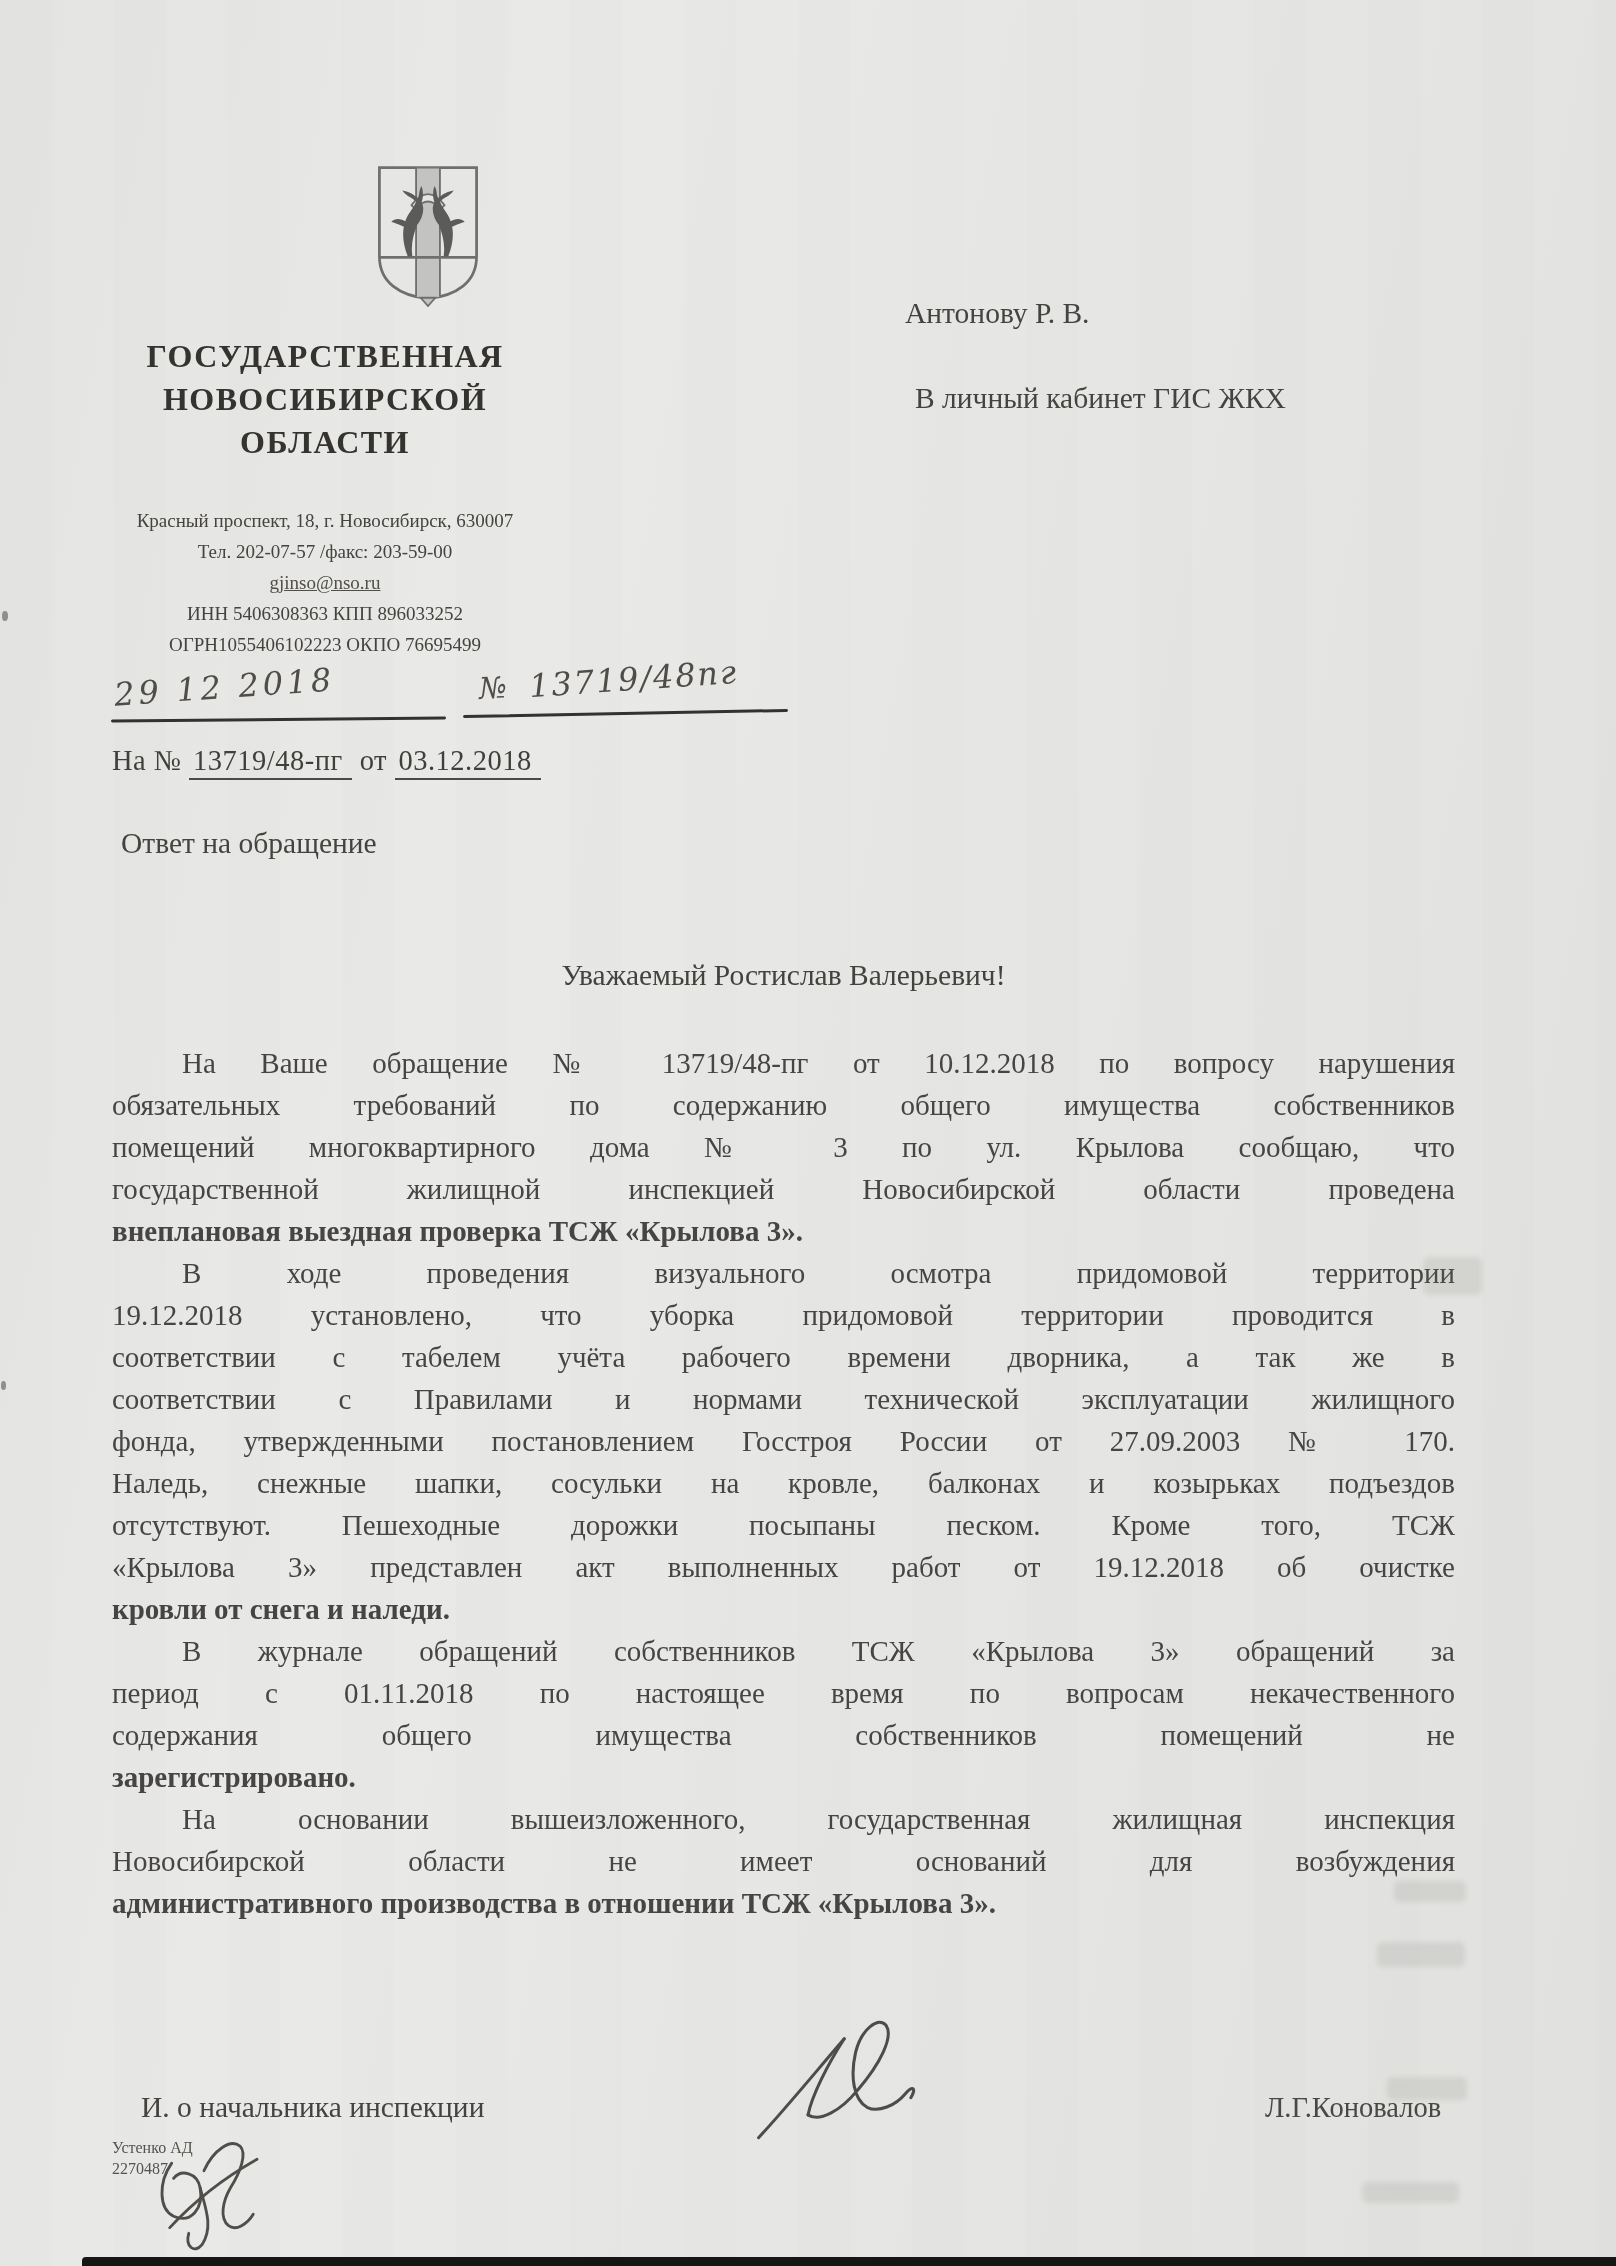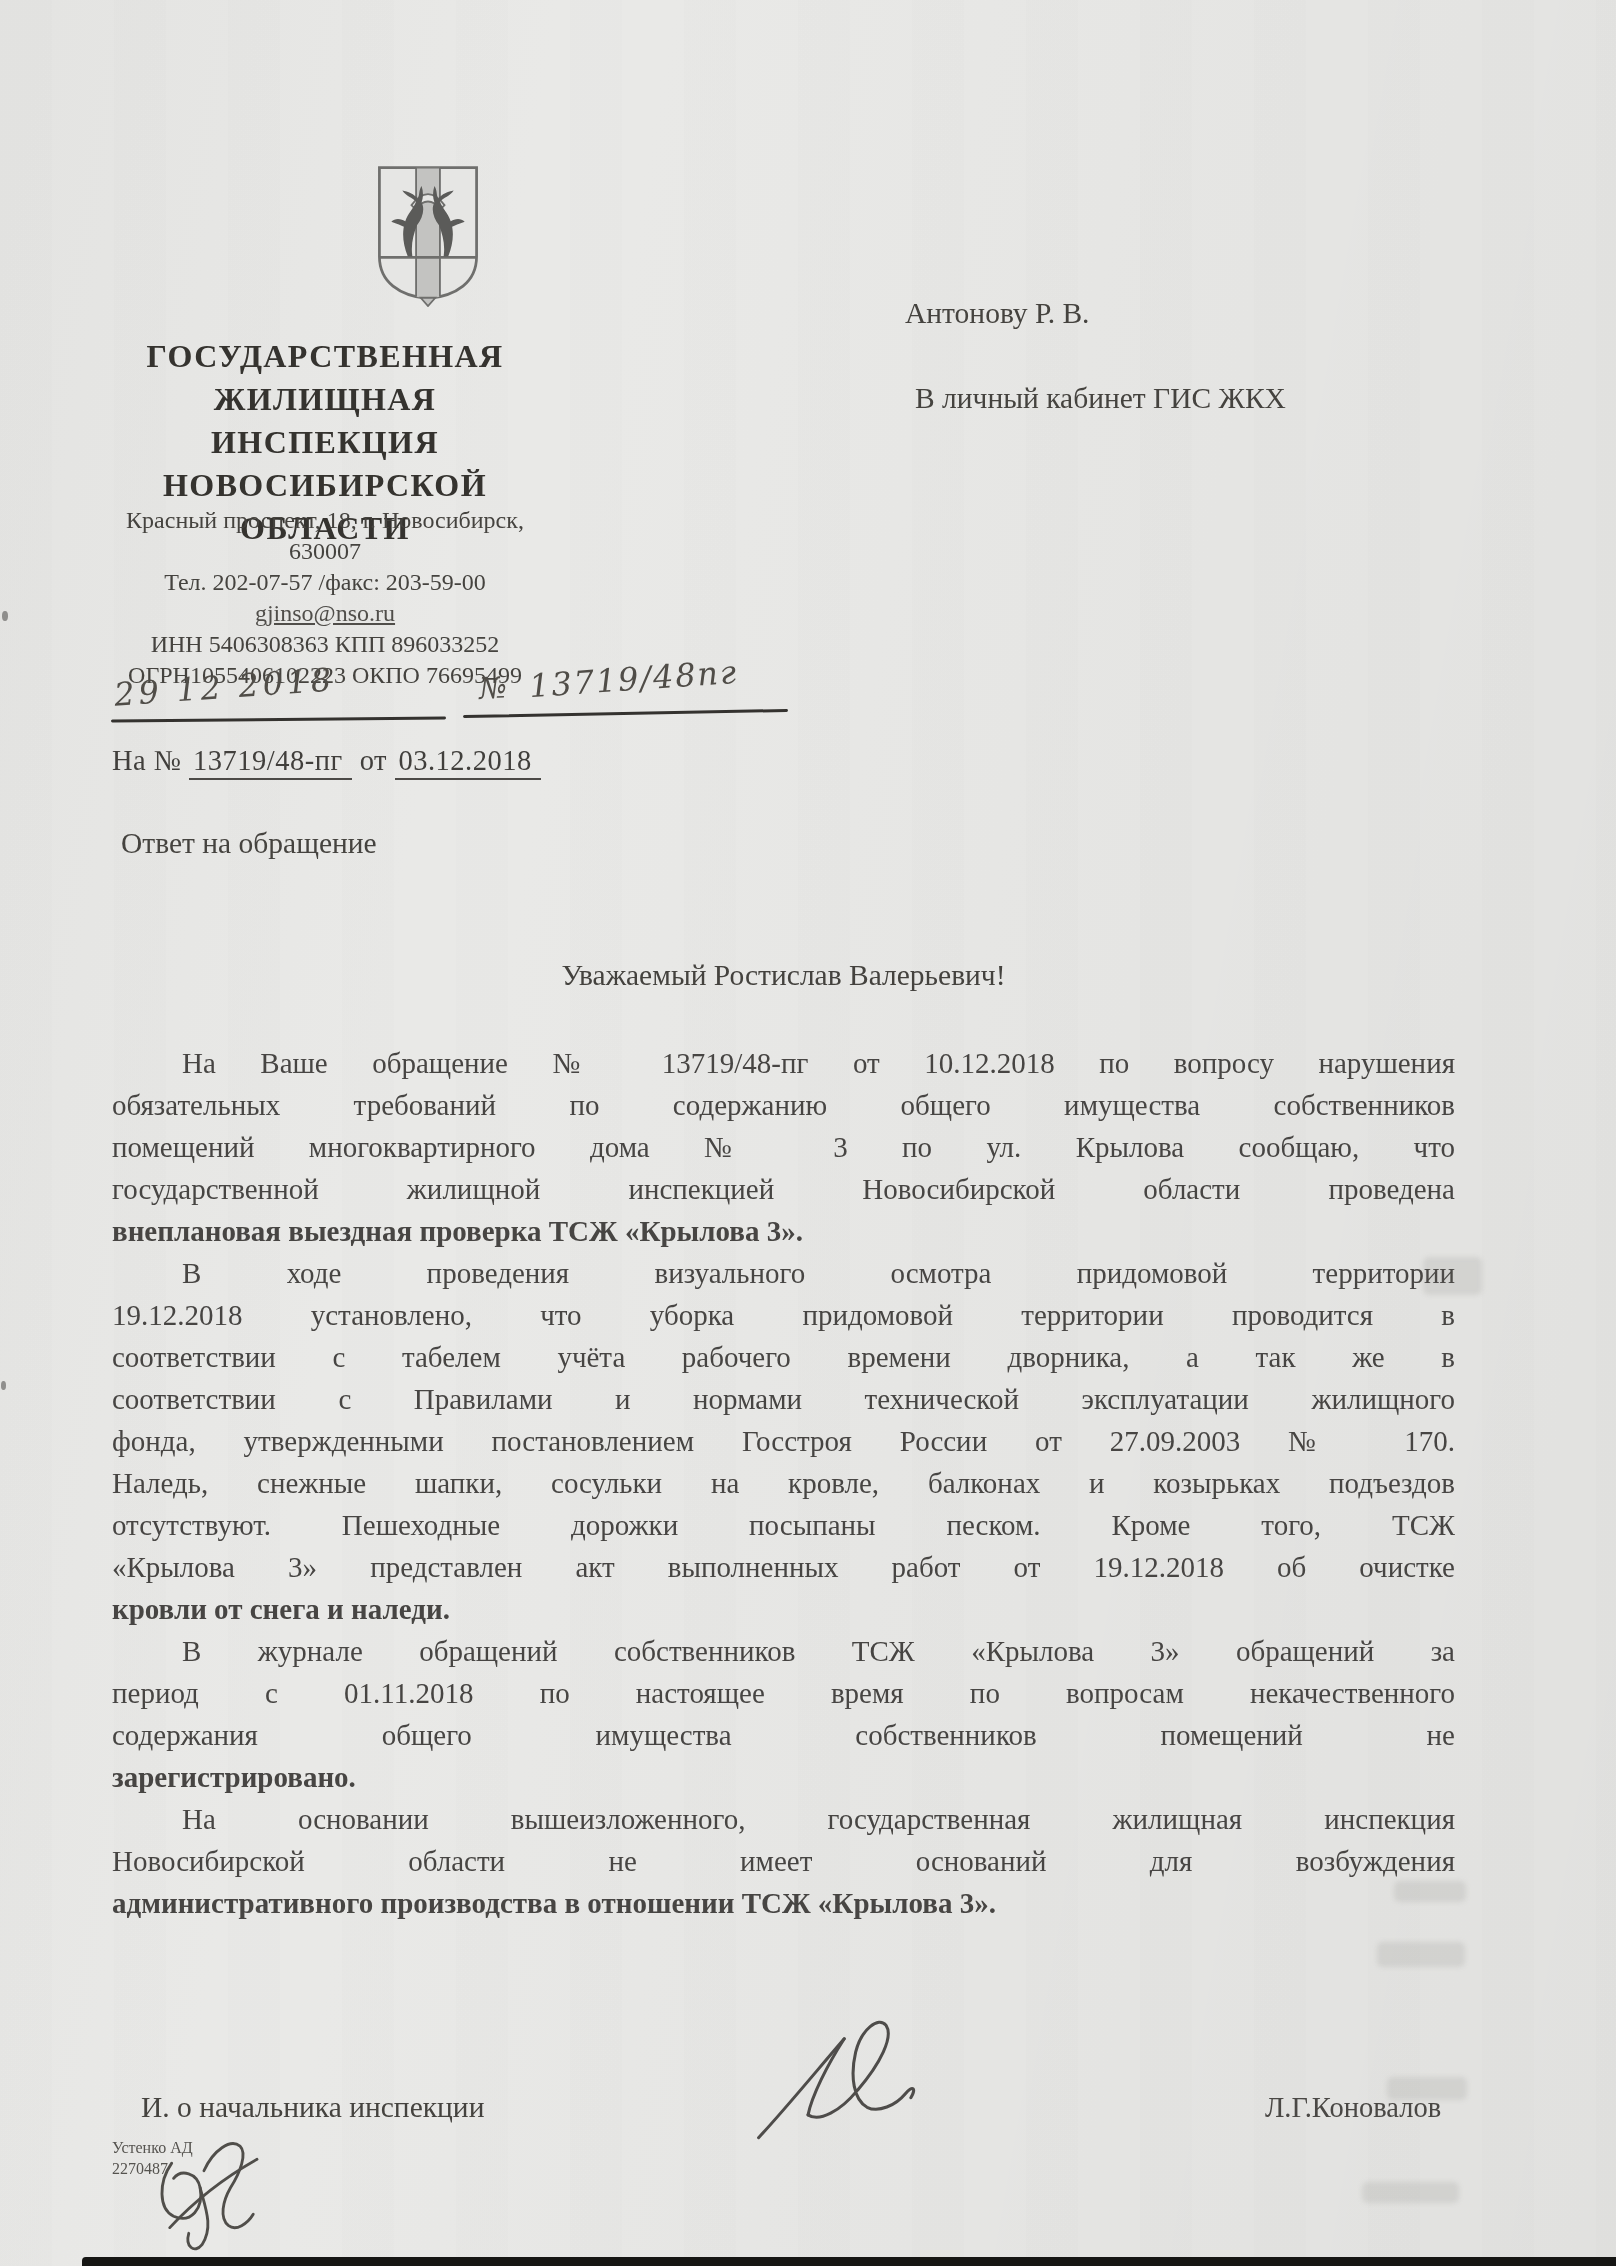--- a/index.html
+++ b/index.html
@@ -22,21 +22,21 @@
   
   .emblem{left:373px;top:162px;width:110px;height:145px;}
   .org-title{
     left:91px;top:335px;width:468px;
     text-align:center;font-weight:bold;
     font-size:32px;line-height:43px;letter-spacing:1.4px;
     color:#35332f;word-spacing:9.5px;
   }
   .addr-block{
     left:91px;top:505px;width:468px;
-    text-align:center;font-size:24px;line-height:31px;color:#45433f;
+    text-align:center;font-size:19px;line-height:31px;color:#45433f;
   }
   .addr-email{text-decoration:underline;color:#504e4a;}
   
   .hw{font-family:"DejaVu Serif",serif;font-style:italic;color:#504d48;}
   .hw-date{left:114px;top:668px;font-size:32px;letter-spacing:3.8px;transform:rotate(-4deg);}
   .hw-no-sign{left:479px;top:671px;font-size:29.5px;transform:rotate(-3deg);}
   .hw-number{left:529px;top:660px;font-size:32px;letter-spacing:1.9px;transform:rotate(-4deg);}
   .rule{position:absolute;height:2.9px;background:#34322f;border-radius:1.9px;}
   .rule-date{left:111px;top:718px;width:335px;transform:rotate(-0.5deg);}
   .rule-number{left:463px;top:712px;width:325px;transform:rotate(-1.1deg);}
@@ -89,21 +89,20 @@
         <path d="M38,102 C33,90 31,76 35,64 C38,55 44,50 47,42 C43,38 36,36 32,30 C38,31 45,34 49,39 C51,34 50,29 53,25 C55,31 55,37 53,43 C57,50 54,60 48,68 C44,78 41,90 43,102 Z" fill="#5b5b59"></path>
         <path d="M36,64 C30,60 24,60 20,64 C26,66 31,68 35,70 Z" fill="#5b5b59"></path>
       </g>
     </g>
     <path d="M52,147 L60,156 L68,147 Z" fill="#c3c3c1" stroke="#6f6f6d" stroke-width="2"></path>
   </svg>
 </div>
 
 <div class="abs org-title">
   <div>ГОСУДАРСТВЕННАЯ</div>
-  <div>ЖИЛИЩНАЯ ИНСПЕКЦИЯ</div>
   <div>НОВОСИБИРСКОЙ ОБЛАСТИ</div>
 </div>
 
 <div class="abs addr-block">
   <div>Красный проспект, 18, г. Новосибирск, 630007</div>
   <div>Тел. 202-07-57 /факс: 203-59-00</div>
   <div class="addr-email">gjinso@nso.ru</div>
   <div>ИНН 5406308363  КПП 896033252</div>
   <div>ОГРН1055406102223 ОКПО 76695499</div>
 </div>

